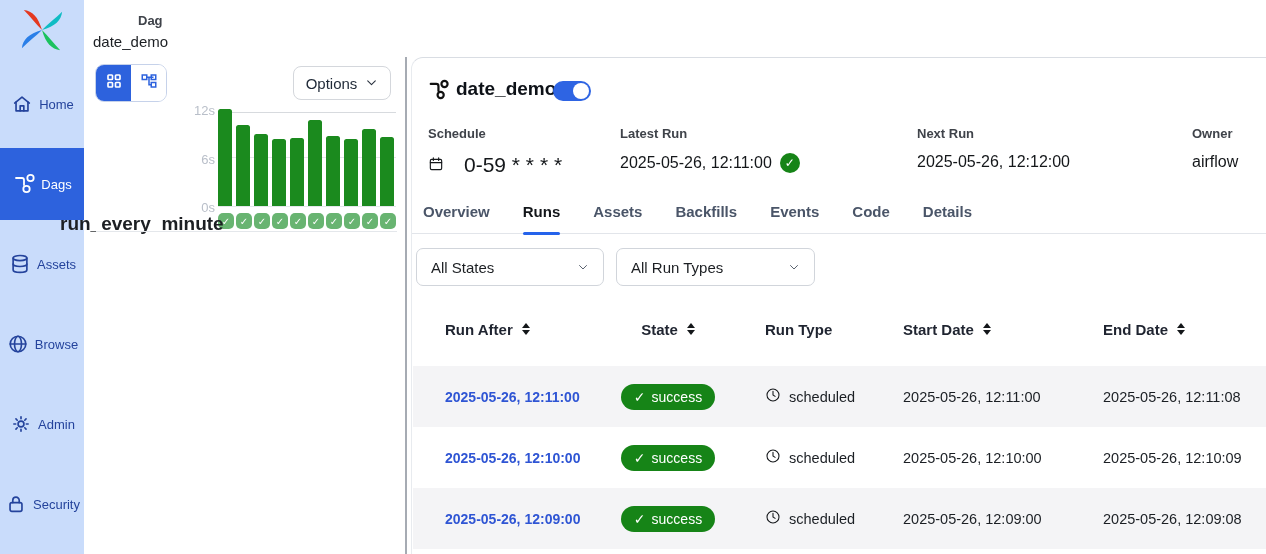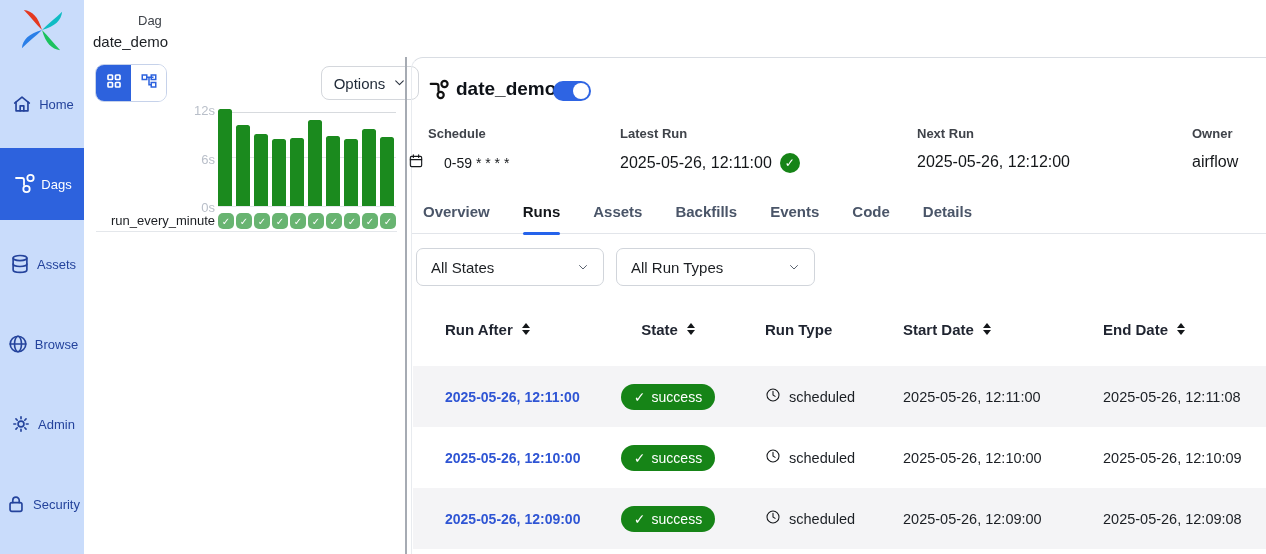--- a/index.html
+++ b/index.html
@@ -11,45 +11,45 @@
   .logo { position:absolute; left:19px; top:7px; width:46px; height:46px; }
   .nav { position:absolute; top:68px; left:0; width:84px; display:flex; flex-direction:column; }
   .nav-item { width:84px; height:72px; margin-bottom:8px; display:flex; flex-direction:row;
               align-items:center; justify-content:center; gap:5px; color:#24439c; cursor:pointer; }
   .nav-item .nicon { width:24px; height:24px; display:flex; align-items:center; justify-content:center; }
   .nav-item .nlabel { font-size:13px; }
   .nav-item.active { background:#2d62dd; color:#fff; }
   .nav-item svg { stroke:currentColor; fill:none; stroke-width:1.8; stroke-linecap:round; stroke-linejoin:round; }
 
   
-  .crumb { position:absolute; left:93px; top:13px; font-size:13px; font-weight:normal; color:#3f434a;padding-left:45px; }
+  .crumb { position:absolute; left:93px; top:13px; font-size:13px; font-weight:bold; color:#3f434a;padding-left:45px; }
   .dagname { position:absolute; left:93px; top:33px; font-size:15px; color:#1c1f23; }
 
   
   .viewtoggle { position:absolute; left:95px; top:64px; display:flex; border:1px solid #c6d2ea;
                 border-radius:9px; overflow:hidden; background:#fff; }
   .vbtn { width:35px; height:36px; display:flex; align-items:center; justify-content:center; background:#fff; cursor:pointer; }
   .vbtn.sel { background:#2d62dd; }
   .options-btn { position:absolute; left:293px; top:66px; width:98px; height:34px; border:1px solid #d4d7dc;
                  border-radius:8px; background:#fff; display:flex; align-items:center; justify-content:center;
-                 gap:8px; font-size:15px; color:#1f2937; cursor:pointer;margin-left:28px; }
+                 gap:8px; font-size:15px; color:#1f2937; cursor:pointer; }
 
   .ylab { position:absolute; width:40px; text-align:right; font-size:13px; color:#b9bfc9; }
   .chart { position:absolute; left:218px; top:110px; width:178px; height:97px;
            border-bottom:1px solid #e4e7eb; }
   .bars { position:absolute; left:0; bottom:0; width:100%; height:100%; display:flex;
           align-items:flex-end; gap:4px; }
   .bar { width:14px; background:#1b8a1e; border-radius:2.5px 2.5px 0 0; cursor:pointer; }
   .gridline { position:absolute; left:0; width:100%; height:1px; background:#e4e7eb; }
   .overlayline { position:absolute; left:0; width:100%; height:1px; background:#d7dade; }
   .badges { position:absolute; left:218px; top:213px; display:flex; gap:2px; }
   .badge { width:16px; height:16px; border-radius:5px; background:#68b471; color:#fff; font-size:10px;
            display:flex; align-items:center; justify-content:center; cursor:pointer; }
   .tasklabel { position:absolute; left:60px; top:213px; width:155px; text-align:right;
-               font-size:13px; color:#1c1f23; }
+               font-size:19px; color:#1c1f23;font-weight:bold; }
   .rowline { position:absolute; left:96px; top:231px; width:301px; height:1px; background:#e4e7eb; }
 
   .divider { position:absolute; left:405px; top:57px; width:2px; height:497px; background:#a6abb3; }
 
   
   .card { position:absolute; left:411px; top:57px; width:855px; height:497px;
           border-top:1px solid #d9dde3; border-left:1px solid #e8ebef; border-top-left-radius:12px; }
   .dag-title-icon { position:absolute; left:428px; top:79px; width:22px; height:22px; color:#111; }
   .dag-title-icon svg { stroke:#111; fill:none; stroke-width:2; stroke-linecap:round; }
   .dag-title { position:absolute; left:456px; top:78px; font-size:19px; font-weight:bold; color:#0d1117; }
@@ -259,21 +259,21 @@
   <div class="dag-title">date_demo</div>
   <div class="toggle">
       <div class="knob"></div>
     </div>
 
   <div class="info-label" style="left:428px">Schedule</div>
   <div class="info-label" style="left:620px">Latest Run</div>
   <div class="info-label" style="left:917px">Next Run</div>
   <div class="info-label" style="left:1192px">Owner</div>
 
-  <div class="info-value" style="left:408px; font-size:14px;gap:20px;">
+  <div class="info-value" style="left:428px; font-size:21px;gap:20px;">
     <span class="ivicon">
       <svg width="16" height="16" viewBox="0 0 24 24">
           <rect x="3.5" y="5" width="17" height="15.5" rx="2"></rect>
           <path d="M3.5 10h17M8 2.8v4M16 2.8v4"></path>
         </svg>
     </span>
     <span>0-59 * * * *</span>
   </div>
   <div class="info-value" style="left:620px">
     <span>2025-05-26, 12:11:00</span>

